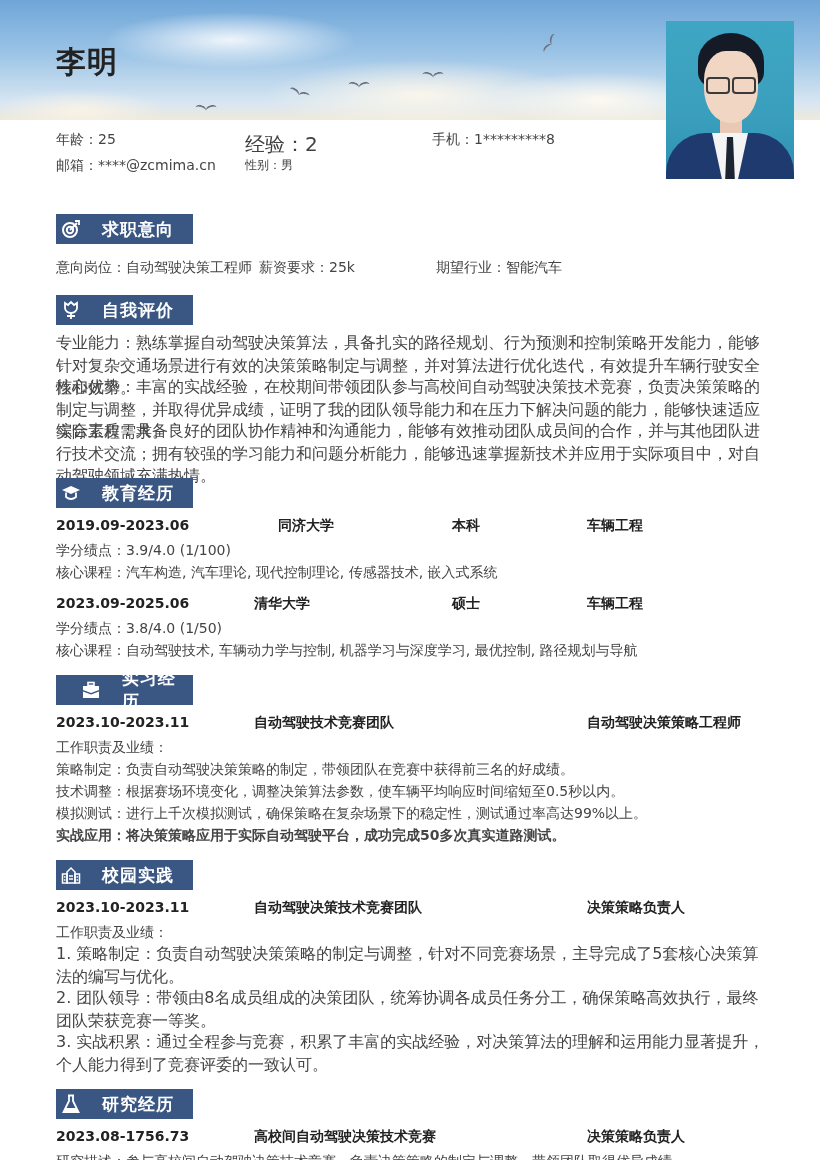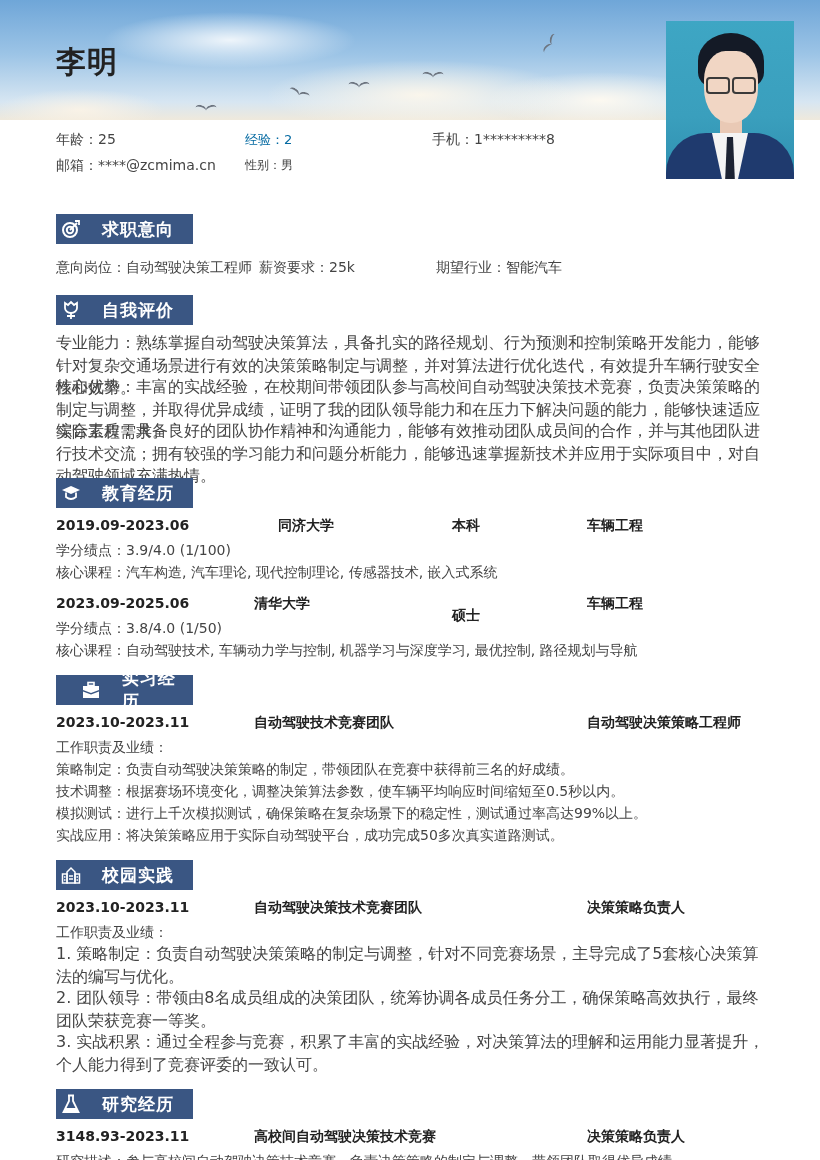--- a/index.html
+++ b/index.html
@@ -74,21 +74,21 @@
   <div class="hair"></div>
   <div class="neck"></div>
   <div class="face"></div>
   <div class="glasses"></div>
   <div class="suit"></div>
   <div class="shirt"></div>
   <div class="tie"></div>
 </div>
 
 <div class="info-row" style="left:56px;top:131px;font-size:14px;color:#444;">年龄：25</div>
-<div class="info-row" style="left:245px;top:131px;font-size:13px;color:#0369a1;">经验：2</div>
+<div class="info-row" style="left:245px;top:131px;font-size:20px;color:#404040;">经验：2</div>
 <div class="info-row" style="left:432px;top:131px;font-size:14px;color:#444;">手机：1*********8</div>
 <div class="info-row" style="left:56px;top:157px;font-size:14px;color:#444;">邮箱：****@zcmima.cn</div>
 <div class="info-row" style="left:245px;top:157px;font-size:12px;color:#444;">性别：男</div>
 
 <div class="section-header" style="top:214px;">
   <span class="icon">
     <svg width="20" height="20" viewBox="0 0 20 20">
         <circle cx="9" cy="11" r="7" fill="none" stroke="#fff" stroke-width="2"></circle>
         <circle cx="9" cy="11" r="3.2" fill="none" stroke="#fff" stroke-width="2"></circle>
         <path d="M9 11 L16 4" stroke="#fff" stroke-width="2"></path>
@@ -127,21 +127,21 @@
   <span style="left:0;">2019.09-2023.06</span>
   <span style="left:198px;margin-left:24px;">同济大学</span>
   <span style="left:396px;">本科</span>
   <span style="left:531px;">车辆工程</span>
 </div>
 <div class="line" style="top:539px;">学分绩点：3.9/4.0 (1/100)</div>
 <div class="line" style="top:561px;">核心课程：汽车构造, 汽车理论, 现代控制理论, 传感器技术, 嵌入式系统</div>
 <div class="row" style="top:595px;">
   <span style="left:0;">2023.09-2025.06</span>
   <span style="left:198px;">清华大学</span>
-  <span style="left:396px;margin-top:12px;">硕士</span>
+  <span style="left:396px;">硕士</span>
   <span style="left:531px;">车辆工程</span>
 </div>
 <div class="line" style="top:617px;">学分绩点：3.8/4.0 (1/50)</div>
 <div class="line" style="top:639px;">核心课程：自动驾驶技术, 车辆动力学与控制, 机器学习与深度学习, 最优控制, 路径规划与导航</div>
 
 <div class="section-header" style="top:675px;padding-left:20px;">
   <span class="icon">
     <svg width="18" height="18" viewBox="0 0 18 18">
         <rect x="6" y="1.5" width="6" height="3" fill="none" stroke="#fff" stroke-width="1.6"></rect>
         <path d="M1 5 L17 5 L17 9 L9 12 L1 9 Z" fill="#fff"></path>
@@ -152,21 +152,21 @@
 </div>
 <div class="row" style="top:714px;">
   <span style="left:0;">2023.10-2023.11</span>
   <span style="left:198px;">自动驾驶技术竞赛团队</span>
   <span style="left:531px;">自动驾驶决策策略工程师</span>
 </div>
 <div class="line" style="top:736px;">工作职责及业绩：</div>
 <div class="line" style="top:758px;">策略制定：负责自动驾驶决策策略的制定，带领团队在竞赛中获得前三名的好成绩。</div>
 <div class="line" style="top:780px;">技术调整：根据赛场环境变化，调整决策算法参数，使车辆平均响应时间缩短至0.5秒以内。</div>
 <div class="line" style="top:802px;">模拟测试：进行上千次模拟测试，确保策略在复杂场景下的稳定性，测试通过率高达99%以上。</div>
-<div class="line" style="top:824px;">实战应用：将决策策略应用于实际自动驾驶平台，成功完成50多次真实道路测试。</div>
+<div class="line" style="top:824px;font-weight:bold;">实战应用：将决策策略应用于实际自动驾驶平台，成功完成50多次真实道路测试。</div>
 
 <div class="section-header" style="top:860px;">
   <span class="icon">
     <svg width="20" height="18" viewBox="0 0 20 18">
         <path d="M6 6 L10 2 L14 6 L14 17 L6 17 Z" fill="none" stroke="#fff" stroke-width="1.5"></path>
         <rect x="1.5" y="8" width="4.5" height="9" fill="none" stroke="#fff" stroke-width="1.5"></rect>
         <rect x="14" y="8" width="4.5" height="9" fill="none" stroke="#fff" stroke-width="1.5"></rect>
         <path d="M8 10 L12 10 M8 13 L12 13 M3 11 L4.5 11 M3 14 L4.5 14 M15.5 11 L17 11 M15.5 14 L17 14" stroke="#fff" stroke-width="1.3"></path>
       </svg>
   </span>
@@ -185,17 +185,17 @@
 <div class="section-header" style="top:1089px;">
   <span class="icon">
     <svg width="18" height="20" viewBox="0 0 18 20">
         <path d="M6 1.5 L12 1.5 M7 1.5 L7 7 L1.5 18 L16.5 18 L11 7 L11 1.5" fill="none" stroke="#fff" stroke-width="1.8"></path>
         <path d="M3.5 14 L14.5 14 L16.5 18 L1.5 18 Z" fill="#fff"></path>
       </svg>
   </span>
   <span class="title">研究经历</span>
 </div>
 <div class="row" style="top:1128px;">
-  <span style="left:0;">3148.93-2023.11</span>
+  <span style="left:0;">2023.08-1756.73</span>
   <span style="left:198px;">高校间自动驾驶决策技术竞赛</span>
   <span style="left:531px;">决策策略负责人</span>
 </div>
 <div class="line" style="top:1150px;">研究描述：参与高校间自动驾驶决策技术竞赛，负责决策策略的制定与调整，带领团队取得优异成绩</div>
 
 </body></html>

